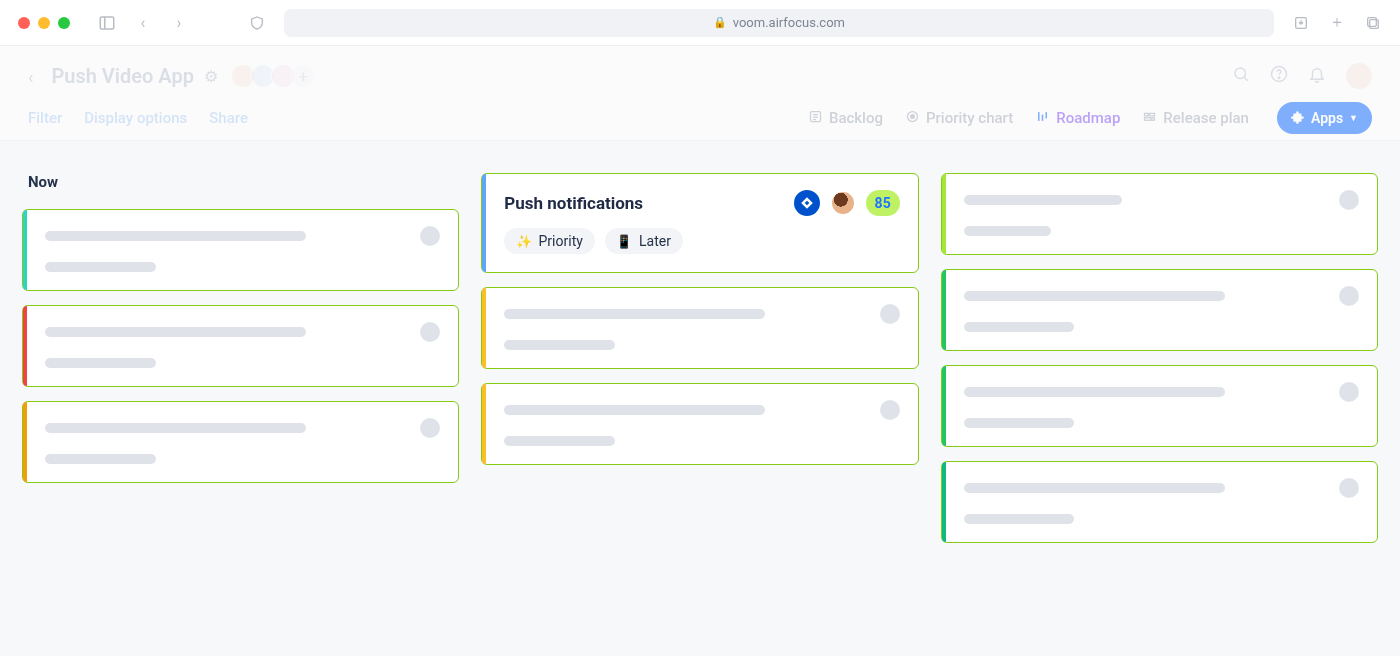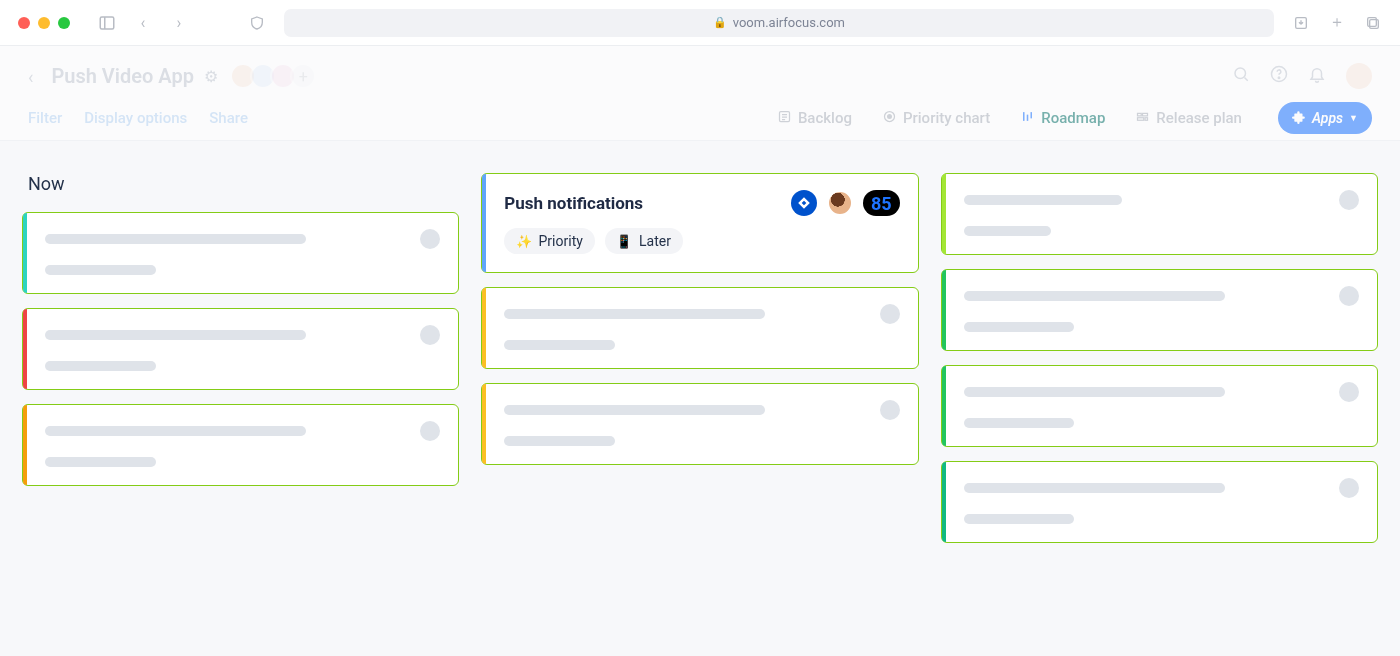--- a/index.html
+++ b/index.html
@@ -34,31 +34,31 @@
   .avatar.add { background: #f2f3f6; color: #b8bcc4; font-size: 16px; }
   .header-spacer { flex: 1; }
   .header-tools { display: flex; align-items: center; gap: 20px; color: #c5cad3; font-size: 18px; }
   .header-avatar { width: 26px; height: 26px; border-radius: 50%; background: #f6d6c3; opacity: .5; }
 
   
   .subnav { display: flex; align-items: center; height: 44px; }
   .subnav-left { display: flex; gap: 22px; }
   .subnav-link { font-size: 15px; font-weight: 500; color: #b9d5f3; }
   .subnav-spacer { flex: 1; }
-  .subnav-right { display: flex; gap: 30px; }
+  .subnav-right { display: flex; gap: 22px; }
   .tab { font-size: 15px; font-weight: 500; color: #aeb3bc; display: inline-flex; align-items: center; gap: 6px; }
-  .tab.active { color: #0f766e; }
+  .tab.active { color: #8b5cf6; }
   .tab .ticon { font-size: 14px; }
-  .apps-btn { background: #1e74ff; color: #fff; border-radius: 18px; height: 32px; padding: 0 14px; display: inline-flex; align-items: center; gap: 6px; font-size: 14px; font-weight: 600; margin-left: 6px; font-style: italic; }
+  .apps-btn { background: #1e74ff; color: #fff; border-radius: 18px; height: 32px; padding: 0 14px; display: inline-flex; align-items: center; gap: 6px; font-size: 14px; font-weight: 600; margin-left: 6px; }
   .apps-btn .caret { font-size: 9px; }
 
   
   .board { padding: 32px 22px; display: flex; gap: 22px; }
   .column { flex: 1; }
-  .col-title { font-size: 18px; font-weight: 400; color: #24324a; margin: 0 6px 18px; }
+  .col-title { font-size: 15px; font-weight: 700; color: #24324a; margin: 0 6px 18px; }
   .card { background: #fff; border: 1px solid #84cc16; border-radius: 6px; position: relative; margin-bottom: 14px; padding: 16px 18px 18px 22px; }
   .card.placeholder .row1 { display: flex; align-items: center; }
   .ph-line { background: #dfe3e9; border-radius: 5px; height: 10px; }
   .ph-line.long { width: 66%; }
   .ph-line.short { width: 28%; margin-top: 16px; }
   .ph-dot { width: 20px; height: 20px; border-radius: 50%; background: #dfe3e9; margin-left: auto; }
   .card .accent { position: absolute; left: 0; top: 0; bottom: 0; width: 4px; border-radius: 4px 0 0 4px; }
   .acc-teal   { background: #2dd4bf; }
   .acc-red    { background: #ef4444; }
   .acc-orange { background: #f59e0b; }
@@ -68,21 +68,21 @@
   .acc-green  { background: #22c55e; }
   .acc-emerald{ background: #10b981; }
 
   
   .card.real .head { display: flex; align-items: center; }
   .card.real .title { font-size: 17px; font-weight: 700; color: #1f2a44; }
   .head-right { margin-left: auto; display: flex; align-items: center; gap: 10px; }
   .jira-badge { width: 26px; height: 26px; border-radius: 50%; background: #0052cc; display: inline-flex; align-items: center; justify-content: center; }
   .jira-badge svg { width: 14px; height: 14px; fill: #fff; }
   .assignee { width: 26px; height: 26px; border-radius: 50%; background: radial-gradient(circle at 40% 35%, #6b3a1f 0 35%, #e8b38a 36% 100%); border: 2px solid #fff; }
-  .score { height: 26px; min-width: 34px; padding: 0 8px; border-radius: 14px; background: #000000; color: #1e74ff; font-weight: 700; font-size: 18px; display: inline-flex; align-items: center; justify-content: center; }
+  .score { height: 26px; min-width: 34px; padding: 0 8px; border-radius: 14px; background: #bef264; color: #1e74ff; font-weight: 700; font-size: 14px; display: inline-flex; align-items: center; justify-content: center; }
   .tags { display: flex; gap: 10px; margin-top: 12px; }
   .tag { background: #f3f4f7; border-radius: 14px; height: 26px; padding: 0 12px; font-size: 14px; color: #24324a; display: inline-flex; align-items: center; gap: 6px; }
   .tag .temoji { font-size: 13px; }
 
   
   .dim { opacity: .55; }
 </style>
 </head>
 <body>
 

